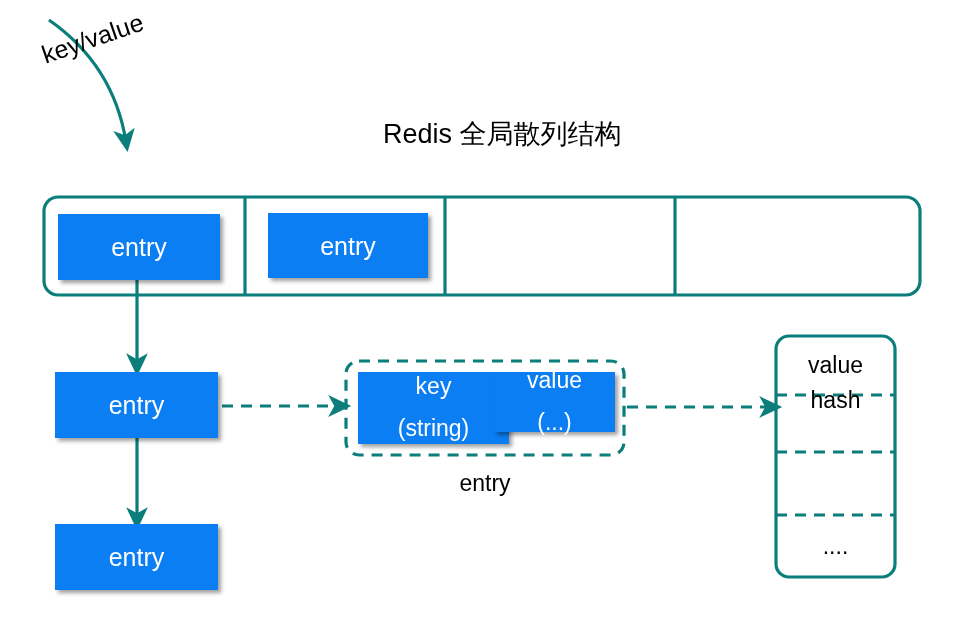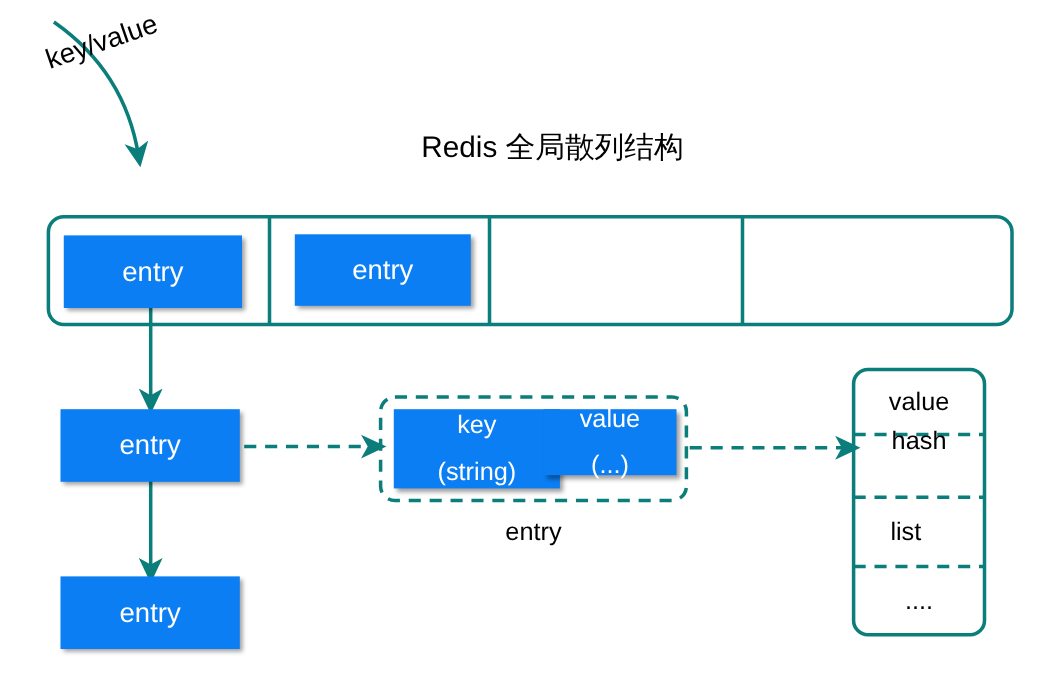--- a/index.html
+++ b/index.html
@@ -147,16 +147,15 @@
 
   <div class="blue-box kv" style="left:494px; top:372px; width:121px; height:60px;justify-content:center;">
     <span>value</span>
     <span class="l2">(...)</span>
   </div>
 
   <div id="entry-caption">entry</div>
 
   <div class="type-label" style="left:776px; top:352px; width:119px;">value</div>
   <div class="type-label" style="left:776px; top:387px; width:119px;">hash</div>
-  <div class="type-label" style="left:764px; top:470px; width:119px;">list</div>
   <div class="type-label" style="left:776px; top:533px; width:119px;">....</div>
 
 </div>
 
 </body></html>

